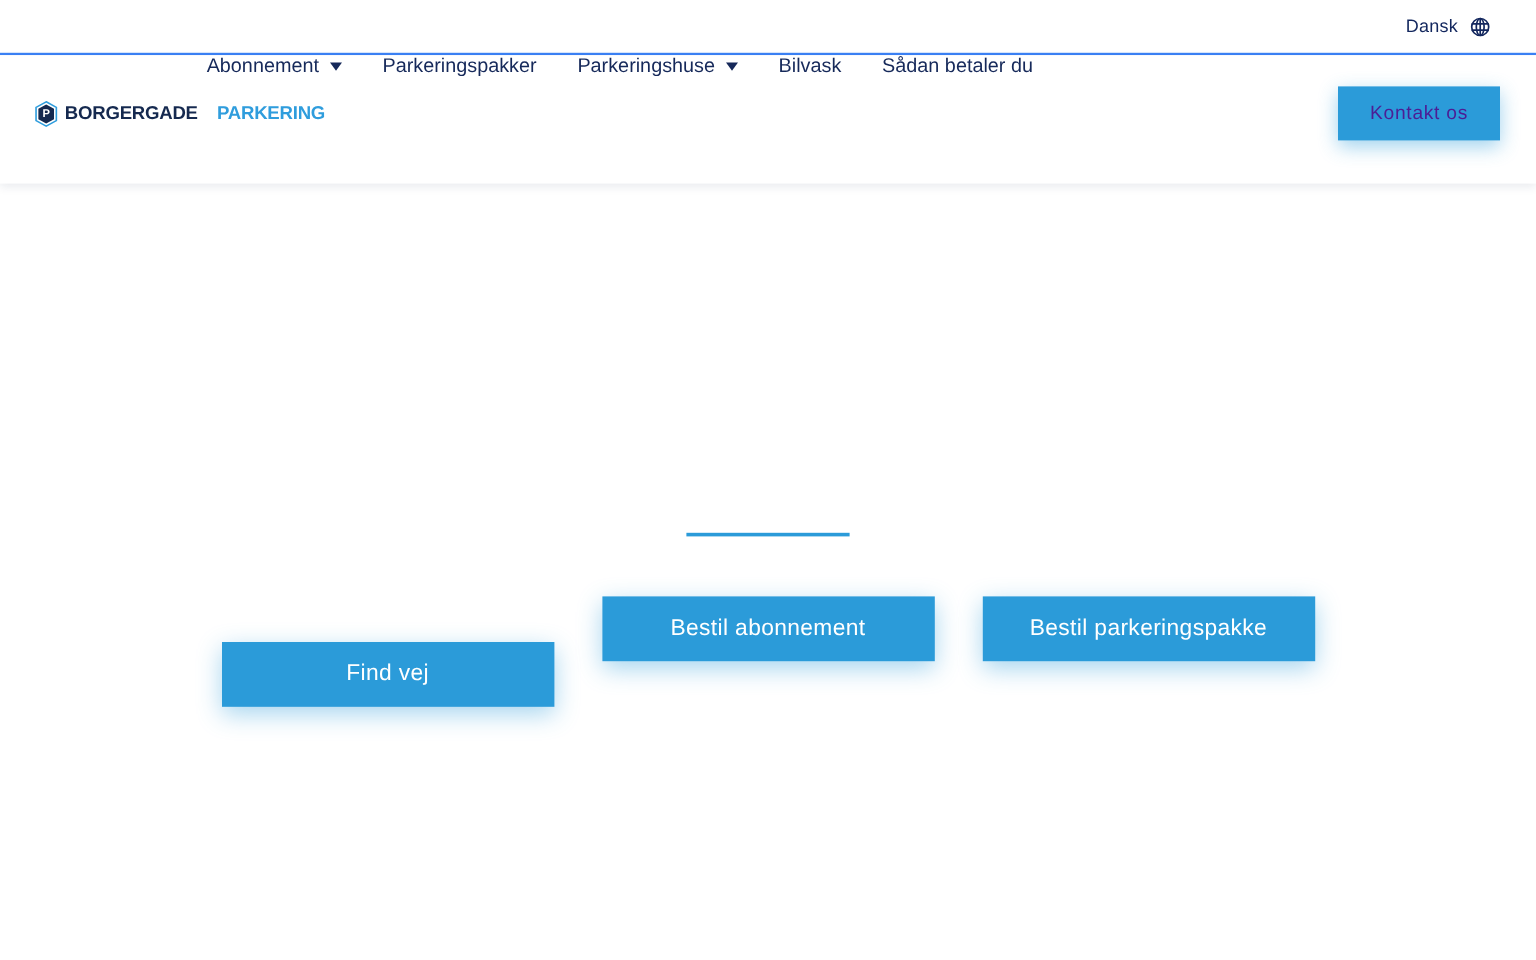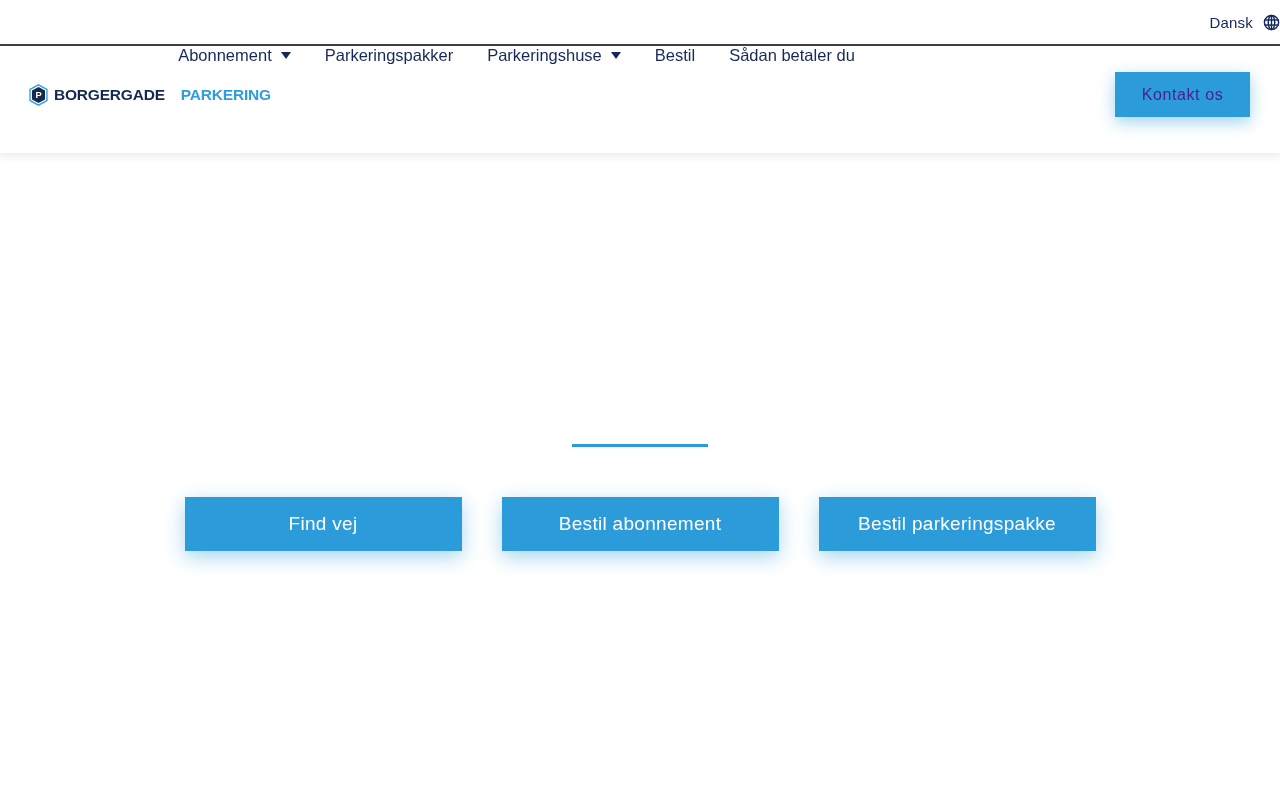--- a/index.html
+++ b/index.html
@@ -18,24 +18,25 @@
     position: relative;
   }
 
   
   .lang-bar {
     position: absolute;
     top: 0; left: 0;
     width: 1280px;
     height: 46px;
     background: #ffffff;
-    border-bottom: 2px solid #404040;
+    border-bottom: 2px solid #3b82f6;
     display: flex;
     align-items: center;
     justify-content: flex-end;
+    padding-right: 38px;
   }
 
   .lang-switcher {
     display: flex;
     align-items: center;
     gap: 10px;
     cursor: pointer;
   }
 
   .lang-label {
@@ -189,21 +190,21 @@
     font-family: "Liberation Sans", sans-serif;
     font-size: 19px;
     letter-spacing: 0.3px;
     cursor: pointer;
     box-shadow: 0 6px 20px rgba(43,155,217,0.42);
     display: flex;
     align-items: center;
     justify-content: center;
     white-space: nowrap;
   }
-  .cta-btn.w1 { width: 277px; }
+  .cta-btn.w1 { width: 277px; margin-top: 38px; }
   .cta-btn.w2 { width: 277px; }
   .cta-btn.w3 { width: 277px; }
 </style>
 </head>
 <body>
 
 <div class="lang-bar">
   <div class="lang-switcher">
     <span class="lang-label">Dansk</span>
     <span>
@@ -243,21 +244,21 @@
     <a class="nav-item" href="#">
       <span>Parkeringspakker</span>
     </a>
 
     <a class="nav-item" href="#">
       <span>Parkeringshuse</span>
       <span class="caret"></span>
     </a>
 
     <a class="nav-item" href="#">
-      <span>Bestil</span>
+      <span>Bilvask</span>
     </a>
 
     <a class="nav-item" href="#">
       <span>Sådan betaler du</span>
     </a>
 
   </nav>
 
 
   <button class="contact-btn">Kontakt os</button>

